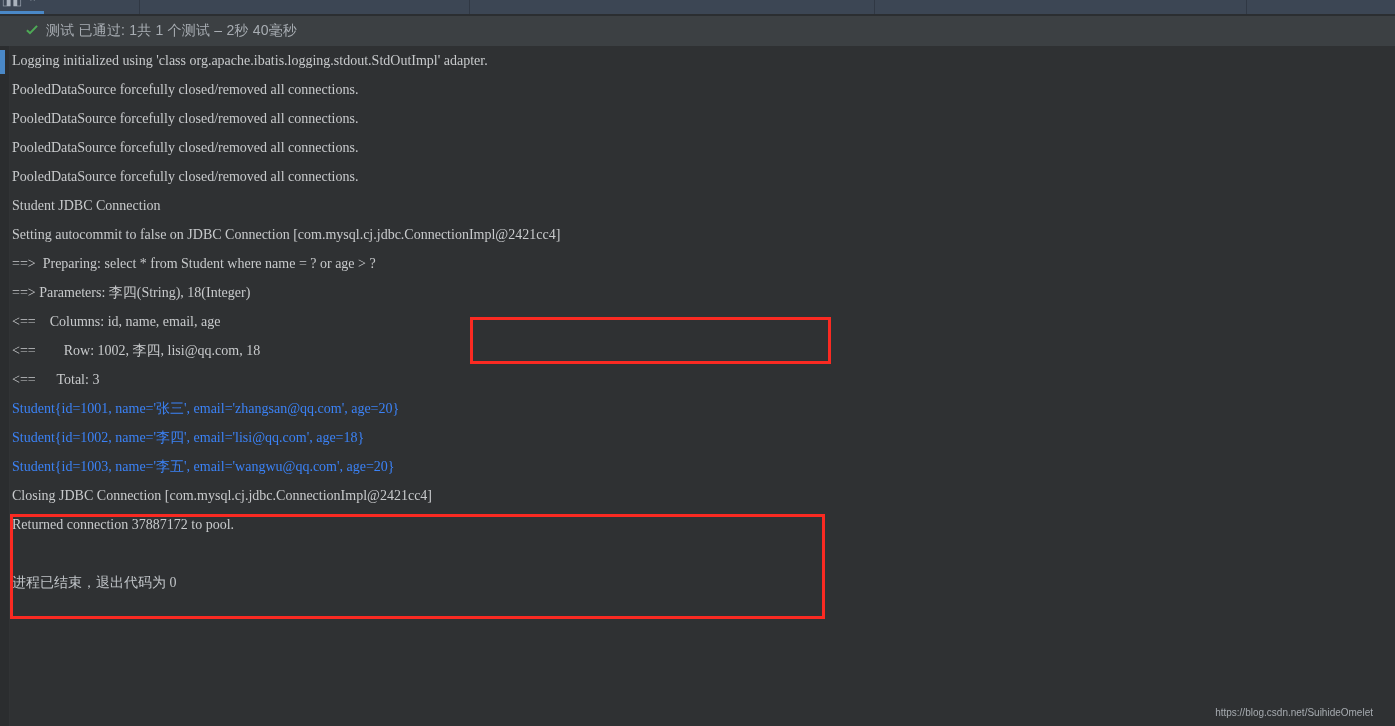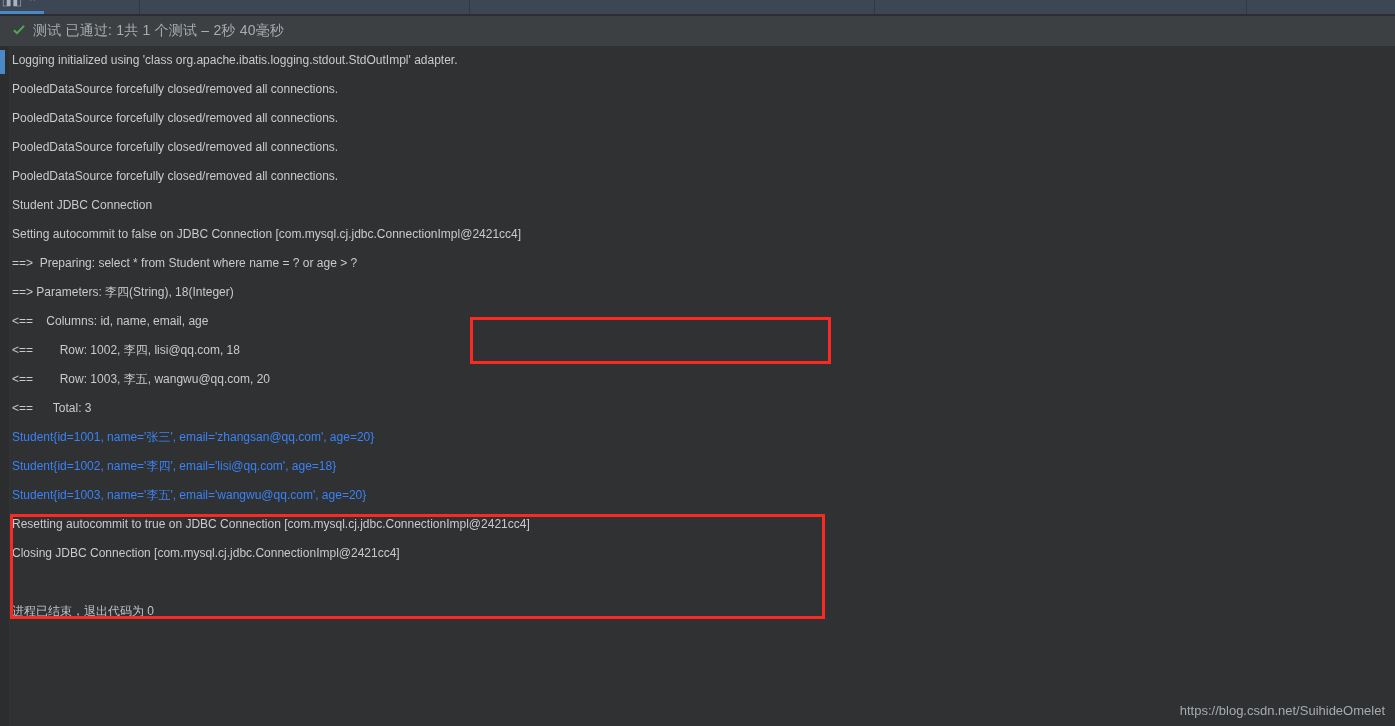--- a/index.html
+++ b/index.html
@@ -69,21 +69,21 @@
 
   
   .statusbar {
     position: absolute;
     left: 0; top: 16px;
     width: 1395px;
     height: 30px;
     background: #3c4043;
     display: flex;
     align-items: center;
-    padding-left: 11px;
+    padding-left: 24px;
     box-sizing: border-box;
   }
   .check-icon {
     width: 16px;
     height: 16px;
     margin-right: 6px;
     flex: 0 0 auto;
     display: block;
   }
   .status-text {
@@ -119,22 +119,22 @@
     background: #4a88c7;
   }
   .lines {
     position: absolute;
     left: 12px; top: 0;
     width: 1383px;
   }
   .line {
     height: 29px;
     line-height: 29px;
-    font-family: Liberation Sans, sans-serif;
-    font-size: 12px;
+    font-family: Liberation Serif, serif;
+    font-size: 14px;
     color: #c8cacc;
     white-space: pre;
     letter-spacing: 0px;
   }
   .line.cn {
     color: #c0c4c8;
   }
   .line.tail {
     color: #3b82f6;
   }
@@ -155,23 +155,23 @@
   #redbox-students {
     left: 10px;
     top: 468px;
     width: 815px;
     height: 105px;
   }
 
   
   .watermark {
     position: absolute;
-    right: 10px;
+    right: 22px;
     bottom: 8px;
-    font-size: 13px;
+    font-size: 10px;
     color: #a6abb0;
     font-family: "Liberation Sans", sans-serif;
     white-space: nowrap;
   }
 </style>
 </head>
 <body>
 
 <div id="app">
 
@@ -204,27 +204,26 @@
         <div class="line">PooledDataSource forcefully closed/removed all connections.</div>
         <div class="line">PooledDataSource forcefully closed/removed all connections.</div>
         <div class="line">PooledDataSource forcefully closed/removed all connections.</div>
         <div class="line">PooledDataSource forcefully closed/removed all connections.</div>
         <div class="line">Student JDBC Connection</div>
         <div class="line">Setting autocommit to false on JDBC Connection [com.mysql.cj.jdbc.ConnectionImpl@2421cc4]</div>
         <div class="line">==&gt;  Preparing: select * from Student where name = ? or age &gt; ?</div>
         <div class="line">==&gt; Parameters: 李四(String), 18(Integer)</div>
         <div class="line">&lt;==    Columns: id, name, email, age</div>
         <div class="line">&lt;==        Row: 1002, 李四, lisi@qq.com, 18</div>
-        <div class="line">&lt;==        Row: 1003, 李五, wangwu@qq.com, 20</div>
         <div class="line">&lt;==      Total: 3</div>
         <div class="line tail">Student{id=1001, name='张三', email='zhangsan@qq.com', age=20}</div>
         <div class="line tail">Student{id=1002, name='李四', email='lisi@qq.com', age=18}</div>
         <div class="line tail">Student{id=1003, name='李五', email='wangwu@qq.com', age=20}</div>
-        <div class="line">Resetting autocommit to true on JDBC Connection [com.mysql.cj.jdbc.ConnectionImpl@2421cc4]</div>
         <div class="line">Closing JDBC Connection [com.mysql.cj.jdbc.ConnectionImpl@2421cc4]</div>
+        <div class="line">Returned connection 37887172 to pool.</div>
         <div class="line"></div>
         <div class="line cn">进程已结束，退出代码为 0</div>
       </div>
 
     <div class="redbox" id="redbox-sql"></div>
     <div class="redbox" id="redbox-students"></div>
   </div>
 
   <div class="watermark">https://blog.csdn.net/SuihideOmelet</div>
 

